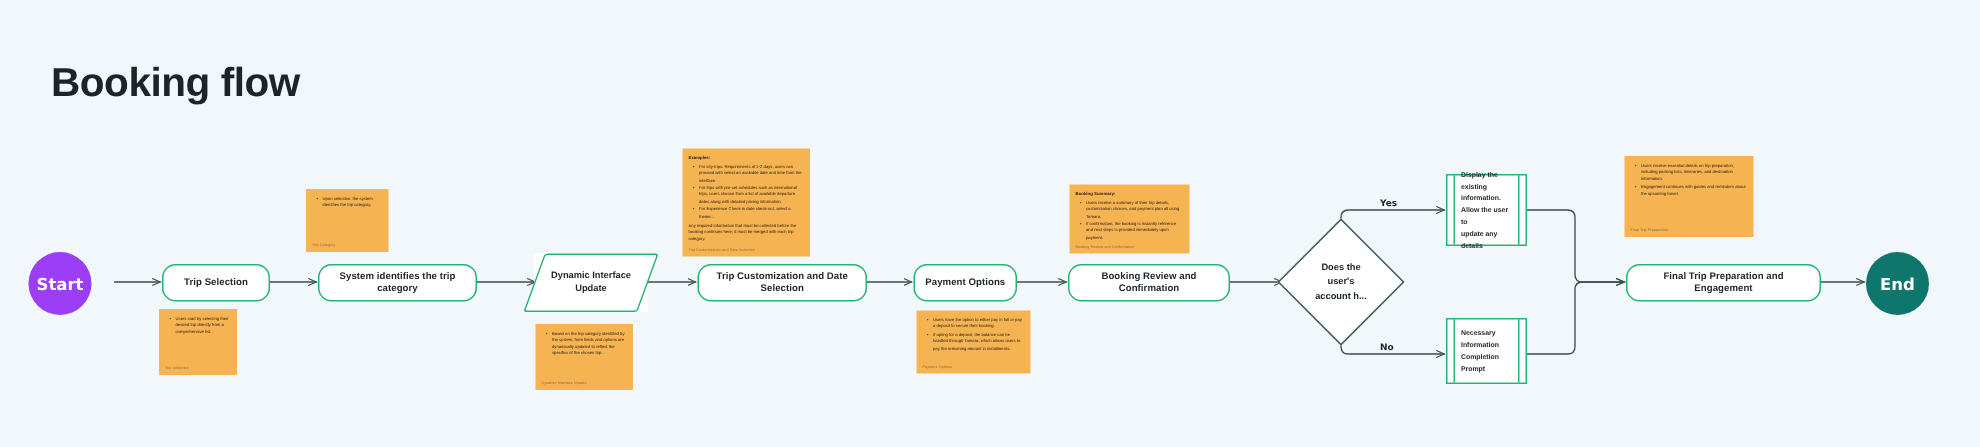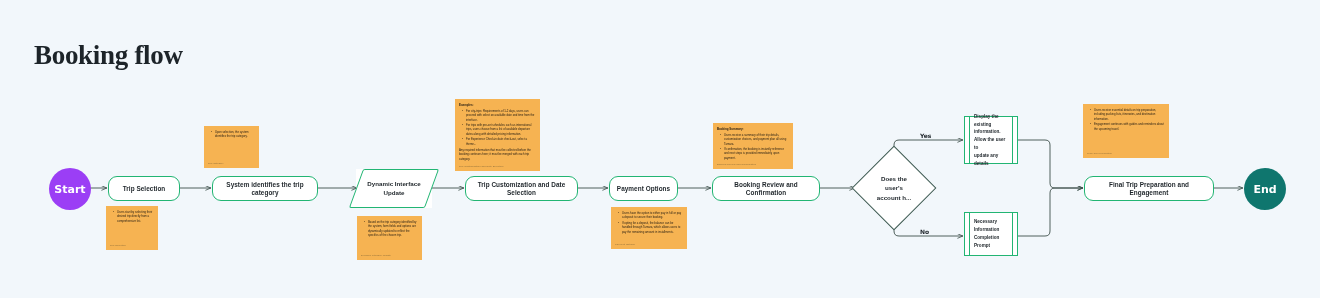--- a/index.html
+++ b/index.html
@@ -9,21 +9,21 @@
     font-family:"Liberation Sans",sans-serif;
     overflow:hidden;
     position:relative;
   }
   #canvas{position:absolute;inset:0;}
 
   .title{
     position:absolute;left:34px;top:40px;
     font-size:27px;font-weight:700;color:#1d2429;
     letter-spacing:-0.3px;
-    font-family:Liberation Serif, serif;
+    font-family:Liberation Sans, sans-serif;
   }
 
   svg.edges{position:absolute;left:0;top:0;width:1320px;height:298px;pointer-events:none;}
 
   
   .node{position:absolute;box-sizing:border-box;display:flex;align-items:center;justify-content:center;text-align:center;}
 
   .terminator{
     border-radius:50%;
     color:#ffffff;font-weight:700;font-size:11px;
@@ -145,21 +145,21 @@
       <path d="M678,188 L711,188"></path>
       <path d="M820,188 L855,188"></path>
       <path d="M894,167 L894,145 Q894,140 899,140 L963,140"></path>
       <path d="M894,209 L894,231 Q894,236 899,236 L963,236"></path>
       <path d="M1018,140 L1045,140 Q1050,140 1050,145 L1050,183 Q1050,188 1055,188 L1083,188"></path>
       <path d="M1018,236 L1045,236 Q1050,236 1050,231 L1050,193 Q1050,188 1055,188 L1083,188"></path>
       <path d="M1214,188 L1243,188"></path>
     </g>
   </svg>
 
-  <div class="node terminator start" style="left:49px;top:168px;width:42px;height:42px;">
+  <div class="node terminator start" style="left:19px;top:168px;width:42px;height:42px;">
     <span>Start</span>
   </div>
 
   <div class="node process" style="left:108px;top:176px;width:72px;height:25px;">
     <span>Trip Selection</span>
   </div>
 
   <div class="node process" style="left:212px;top:176px;width:106px;height:25px;">
     <span>System identifies the trip category</span>
   </div>

